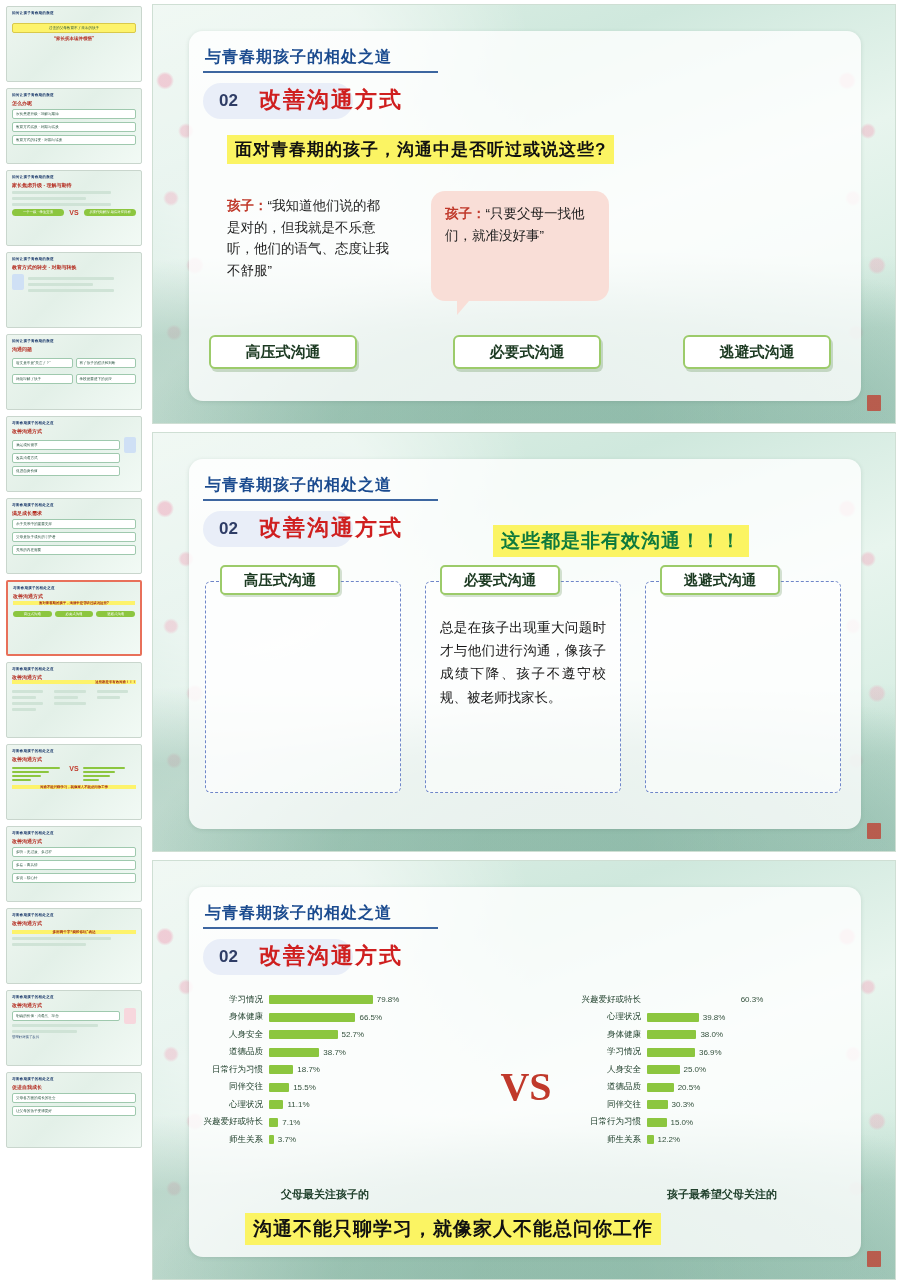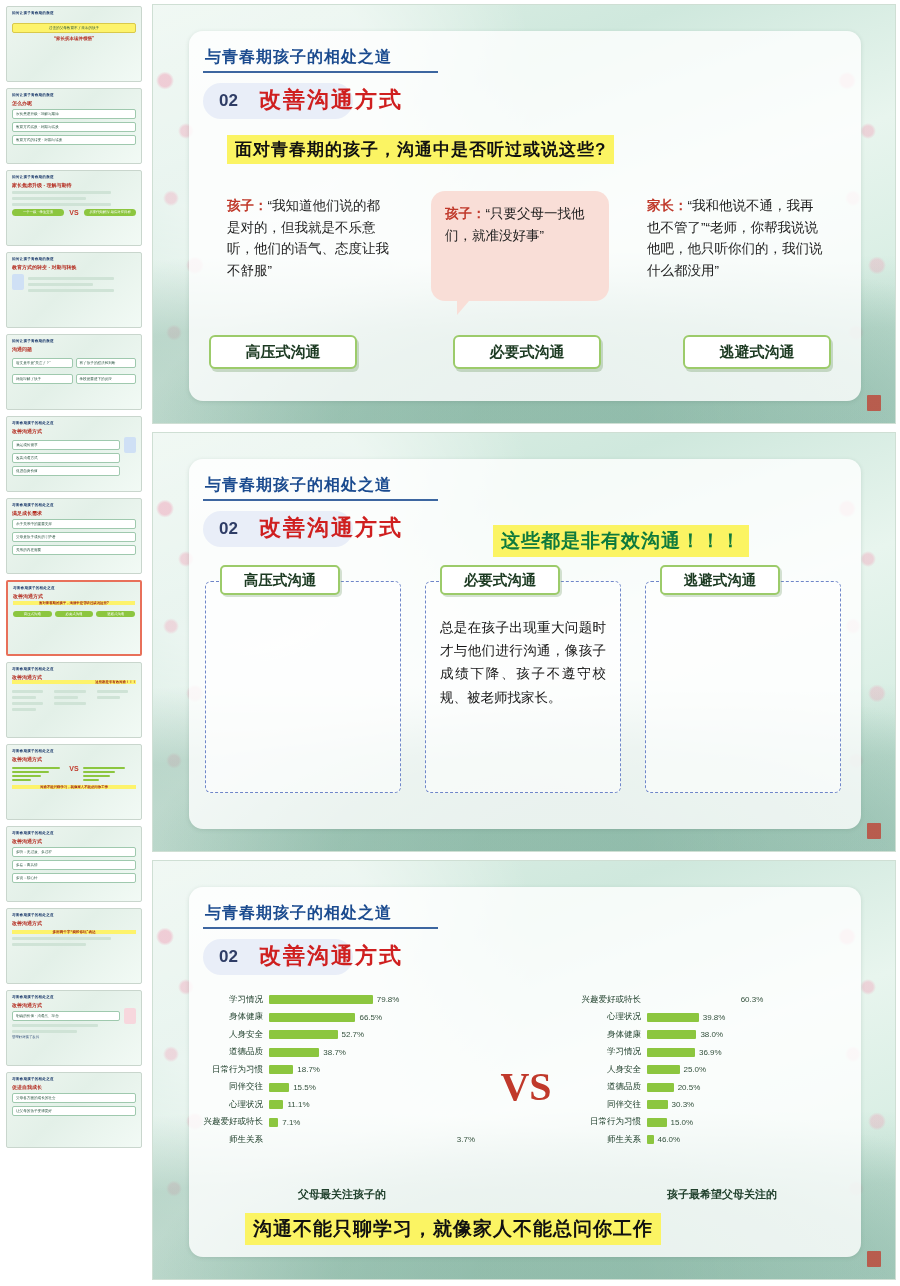--- a/index.html
+++ b/index.html
@@ -159,21 +159,21 @@
     width:72px; text-align:right; font-size:8.5px; color:#20402c; padding-right:6px; white-space:nowrap;
   }
   .brow .track { flex:1; height:9px; position:relative; }
   .brow .fill { height:9px; background:#8cc63f; border-radius:1px; }
   .brow .val { font-size:8px; color:#33503c; margin-left:4px; white-space:nowrap; }
   .vs-badge {
     position:absolute; left:292px; top:72px; width:74px; text-align:center;
     font-size:40px; font-weight:bold; color:#c0392b; font-family:"Liberation Serif", serif;
   }
   .axis-cap { position:absolute; top:196px; font-size:11px; color:#20402c; font-weight:bold; }
-  .axis-cap.l { left:101px; }
+  .axis-cap.l { left:84px; }
   .axis-cap.r { left:470px; }
   .s3-footer {
     position:absolute; left:92px; top:352px; font-size:19px; letter-spacing:1px;
   }
 </style>
 </head>
 <body>
 
 <div id="thumb-rail">
 
@@ -366,23 +366,20 @@
     </div>
 
     <div class="bubble b2">
       <span class="who">孩子：</span><span>“只要父母一找他们，就准没好事”</span>
     </div>
 
     <div class="bubble b1">
       <span class="who">孩子：</span><span>“我知道他们说的都是对的，但我就是不乐意听，他们的语气、态度让我不舒服”</span>
     </div>
 
-    <div class="bubble b3">
-      <span class="who">家长：</span><span>“我和他说不通，我再也不管了”“老师，你帮我说说他吧，他只听你们的，我们说什么都没用”</span>
-    </div>
 
     <div class="pill p1">高压式沟通</div>
     <div class="pill p2">必要式沟通</div>
     <div class="pill p3">逃避式沟通</div>
 
     <div class="stamp"></div>
   </div>
 
   <div class="slide">
     <div class="blossom-l"></div>
@@ -481,21 +478,21 @@
           </div>
           <div class="brow">
             <div class="lbl">兴趣爱好或特长</div>
             <div class="track" style="display: flex; align-items: center;">
               <div class="fill" style="width: 9.23px; background: rgb(140, 198, 63);"></div>
               <div class="val">7.1%</div>
             </div>
           </div>
           <div class="brow">
             <div class="lbl">师生关系</div>
-            <div class="track" style="display: flex; align-items: flex-end; flex-direction: column;">
+            <div class="track" style="display: flex; align-items: flex-start;">
               <div class="fill" style="width: 4.81px; background: rgb(140, 198, 63);"></div>
               <div class="val">3.7%</div>
             </div>
           </div>
         </div>
       <div class="vs-badge">VS</div>
       <div class="chart-col right" id="chart-right">
           <div class="brow">
             <div class="lbl">兴趣爱好或特长</div>
             <div class="track" style="display: flex; align-items: center; flex-direction: column;">
@@ -549,21 +546,21 @@
             <div class="lbl">日常行为习惯</div>
             <div class="track" style="display: flex; align-items: center;">
               <div class="fill" style="width: 19.5px; background: rgb(140, 198, 63);"></div>
               <div class="val">15.0%</div>
             </div>
           </div>
           <div class="brow">
             <div class="lbl">师生关系</div>
             <div class="track" style="display: flex; align-items: center;">
               <div class="fill" style="width: 6.5px; background: rgb(140, 198, 63);"></div>
-              <div class="val">46.0%</div>
+              <div class="val">12.2%</div>
             </div>
           </div>
         </div>
       <div class="axis-cap l">父母最关注孩子的</div>
       <div class="axis-cap r">孩子最希望父母关注的</div>
     </div>
 
     <div class="s3-footer">
       <span class="hl-yellow">沟通不能只聊学习，就像家人不能总问你工作</span>
     </div>

